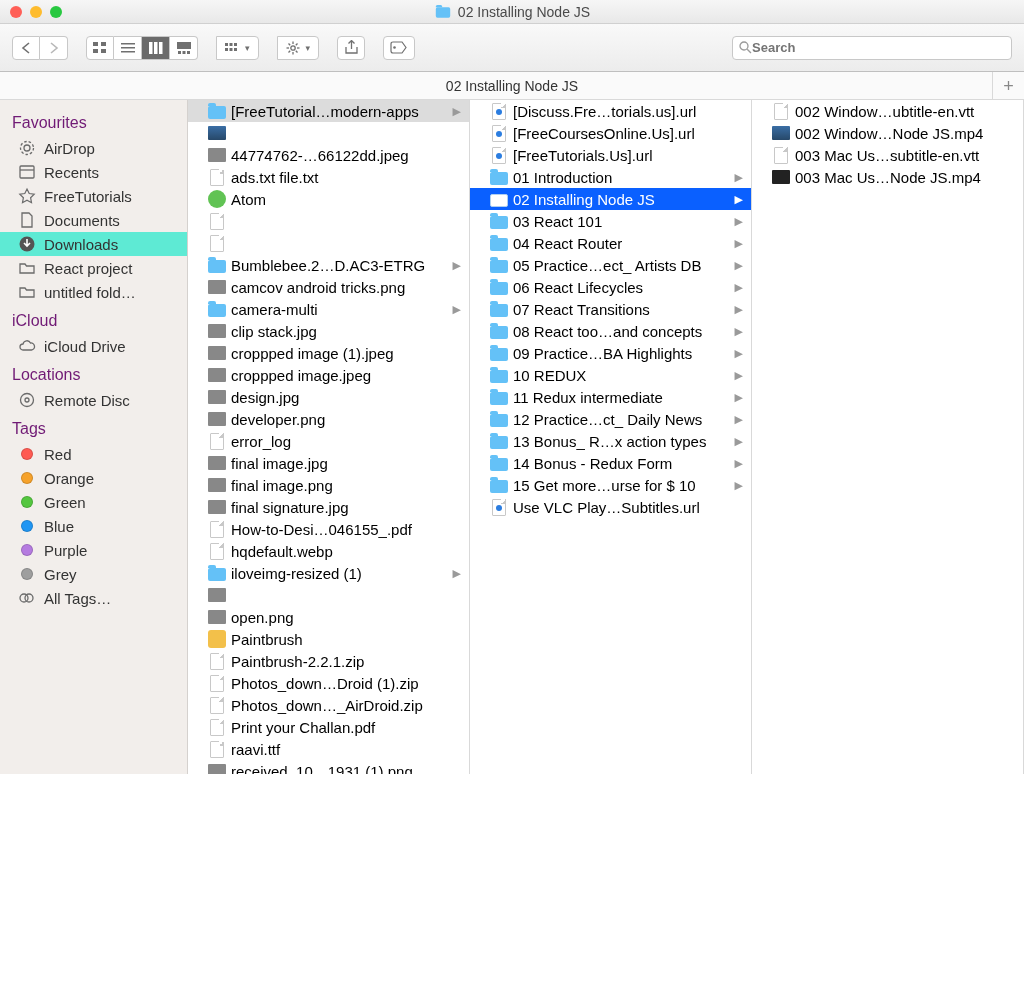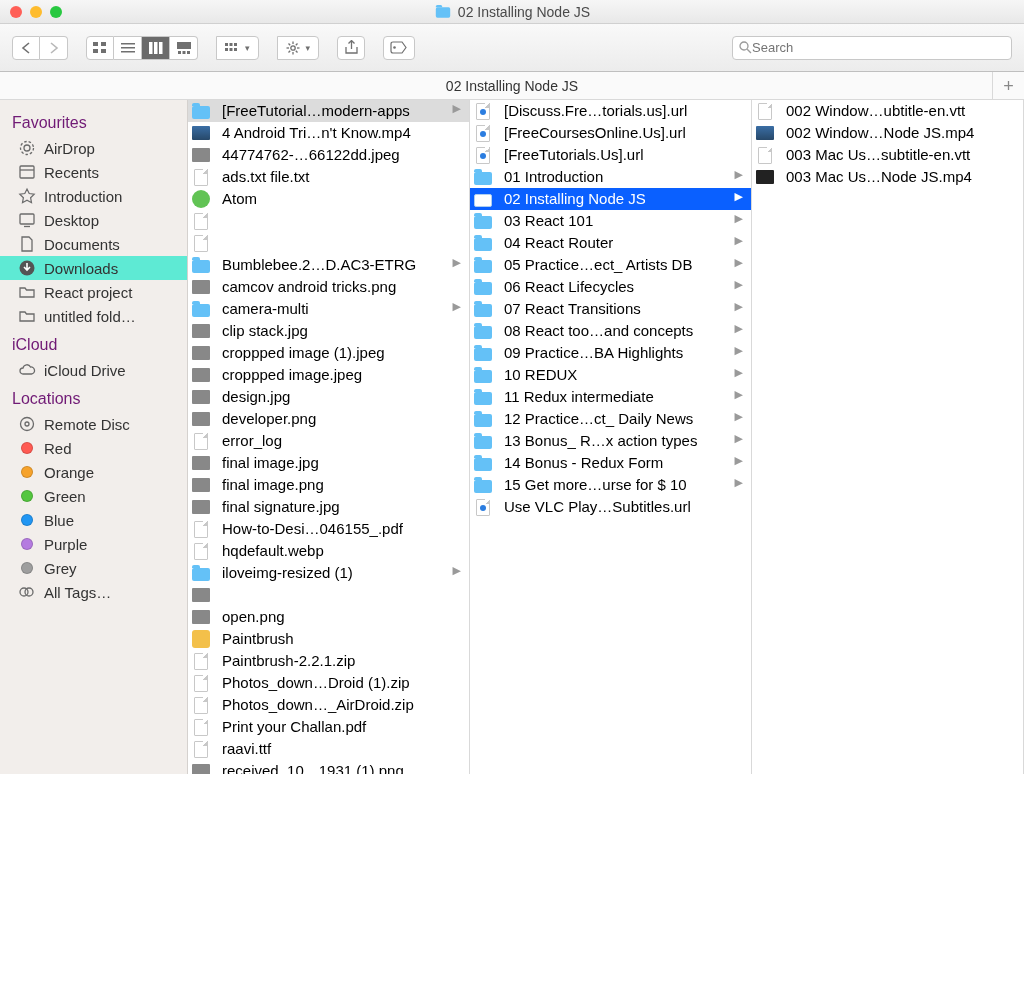--- a/index.html
+++ b/index.html
@@ -12,34 +12,34 @@
   .titlebar .title { position:absolute; left:0; right:0; text-align:center; font-size:14px; color:#4a4a4a; display:flex; justify-content:center; align-items:center; gap:6px;}
   .toolbar { height:48px; background: linear-gradient(#f9f9f9,#ececec); border-bottom:1px solid #bfbfbf; display:flex; align-items:center; padding:0 12px; gap:18px;}
   .btn-group { display:flex; }
   .btn { height:24px; min-width:28px; background:#fff; border:1px solid #c8c8c8; display:flex; align-items:center; justify-content:center; font-size:13px; color:#5a5a5a; padding:0 6px;}
   .btn-group .btn:not(:first-child){ border-left:none;}
   .btn-group .btn:first-child{ border-radius:4px 0 0 4px;}
   .btn-group .btn:last-child{ border-radius:0 4px 4px 0;}
   .btn.single{ border-radius:4px;}
   .btn.active{ background:#6b6b6b; color:#fff;}
   .search { flex:1; max-width:280px; margin-left:auto; display:flex; align-items:center; background:#fff; border:1px solid #c8c8c8; border-radius:4px; height:24px; padding:0 6px; color:#8e8e8e;}
-  .search input{ border:none; outline:none; font-size:13px; flex:1; background:transparent; color:#555;}
+  .search input{ border:none; outline:none; font-size:13px; flex:1; background:transparent; color:#555;font-weight:bold;}
   .pathbar { height:28px; background:#fafafa; border-bottom:1px solid #d9d9d9; display:flex; align-items:center; justify-content:center; font-size:14px; color:#333; position:relative;}
   .pathbar .addtab{ position:absolute; right:0; top:0; width:32px; height:28px; border-left:1px solid #d9d9d9; display:flex; align-items:center; justify-content:center; color:#888; font-size:18px;}
   .main { flex:1; display:flex; overflow:hidden;}
   .sidebar { width:188px; background:#f2eeeb; border-right:1px solid #d5d1ce; padding-top:6px; overflow-y:auto;}
   .sbhead { font-size:16px; color:#701a75; padding:8px 12px 4px; font-weight:500;}
   .sbitem { display:flex; align-items:center; gap:8px; padding:3px 12px 3px 18px; font-size:15px; color:#333; cursor:default;}
   .sbitem.selected{ background:#5eead4;}
   .sbicon{ width:18px; height:18px; display:flex; align-items:center; justify-content:center; color:#6b6b6b;}
   .tagdot{ width:12px; height:12px; border-radius:50%; border:1px solid rgba(0,0,0,0.15);}
   .columns { flex:1; display:flex; overflow:hidden;}
   .col { border-right:1px solid #d9d9d9; overflow-y:auto; overflow-x:hidden;}
   .col1{ width:282px;} .col2{ width:282px;} .col3{ flex:1;}
-  .row { display:flex; align-items:flex-start; gap:12px; padding:2px 6px 2px 4px; font-size:15px; white-space:nowrap; position:relative; cursor:default;}
+  .row { display:flex; align-items:center; gap:5px; padding:2px 6px 2px 20px; font-size:15px; white-space:nowrap; position:relative; cursor:default;}
   .row .label{ overflow:hidden; text-overflow:ellipsis; flex:1;}
   .row .chev{ color:#9a9a9a; font-size:11px; padding-right:2px;}
   .row.sel-grey{ background:#dcdcdc;}
   .row.sel-blue{ background:#0a60ff; color:#fff;}
   .row.sel-blue .chev{ color:#fff;}
   .ficon{ width:18px; height:18px; display:flex; align-items:center; justify-content:center; font-size:14px;}
   .folder-blue{ width:18px; height:13px; background:#64c1f7; border-radius:2px; position:relative; margin-top:2px;}
   .folder-blue::before{content:''; position:absolute; top:-3px; left:0; width:8px; height:3px; background:#64c1f7; border-radius:2px 2px 0 0;}
   .folder-white{ width:18px; height:13px; background:#fff; border:1px solid #aecff0; border-radius:2px; position:relative; margin-top:2px;}
   .doc{ width:14px; height:17px; background:#fff; border:1px solid #c8c8c8; border-radius:1px; position:relative;}
@@ -184,30 +184,21 @@
             </svg>
           </span>
           <span>Recents</span>
         </div>
         <div class="sbitem">
           <span class="sbicon">
             <svg width="18" height="18" viewBox="0 0 18 18">
               <path d="M9 2 l2.2 4.5 5 .7 -3.6 3.5 .9 5 L9 13.3 4.5 15.7 l.9 -5 L1.8 7.2 l5 -.7 Z" fill="none" stroke="#6b6b6b" stroke-width="1.2"></path>
             </svg>
           </span>
-          <span>Introduction</span>
-        </div>
-        <div class="sbitem">
-          <span class="sbicon">
-            <svg width="18" height="18" viewBox="0 0 18 18">
-              <rect x="2" y="3" width="14" height="10" rx="1" fill="none" stroke="#6b6b6b" stroke-width="1.3"></rect>
-              <line x1="6" y1="15.5" x2="12" y2="15.5" stroke="#6b6b6b" stroke-width="1.3"></line>
-            </svg>
-          </span>
-          <span>Desktop</span>
+          <span>FreeTutorials</span>
         </div>
         <div class="sbitem">
           <span class="sbicon">
             <svg width="18" height="18" viewBox="0 0 18 18">
               <path d="M4 2 h7 l3 3 v11 h-10 Z" fill="none" stroke="#6b6b6b" stroke-width="1.3"></path>
             </svg>
           </span>
           <span>Documents</span>
         </div>
         <div class="sbitem selected">
@@ -247,20 +238,21 @@
         <div class="sbhead">Locations</div>
         <div class="sbitem">
           <span class="sbicon">
             <svg width="18" height="18" viewBox="0 0 18 18">
               <circle cx="9" cy="9" r="6.5" fill="none" stroke="#6b6b6b" stroke-width="1.3"></circle>
               <circle cx="9" cy="9" r="2" fill="none" stroke="#6b6b6b" stroke-width="1.3"></circle>
             </svg>
           </span>
           <span>Remote Disc</span>
         </div>
+        <div class="sbhead">Tags</div>
         <div class="sbitem">
           <span class="sbicon">
             <span class="tagdot" style="background: rgb(255, 90, 82);"></span>
           </span>
           <span>Red</span>
         </div>
         <div class="sbitem">
           <span class="sbicon">
             <span class="tagdot" style="background: rgb(246, 162, 43);"></span>
           </span>
@@ -306,21 +298,20 @@
             <span class="ficon">
               <span class="folder-blue"></span>
             </span>
             <span class="label">[FreeTutorial…modern-apps</span>
             <span class="chev">▶</span>
           </div>
           <div class="row">
             <span class="ficon">
               <span class="thumb" style="background:linear-gradient(#3a6ea5,#274869)"></span>
             </span>
-            <span class="label">4 Android Tri…n't Know.mp4</span>
           </div>
           <div class="row">
             <span class="ficon">
               <span class="thumb"></span>
             </span>
             <span class="label">44774762-…66122dd.jpeg</span>
           </div>
           <div class="row">
             <span class="ficon">
               <span class="doc"></span>

